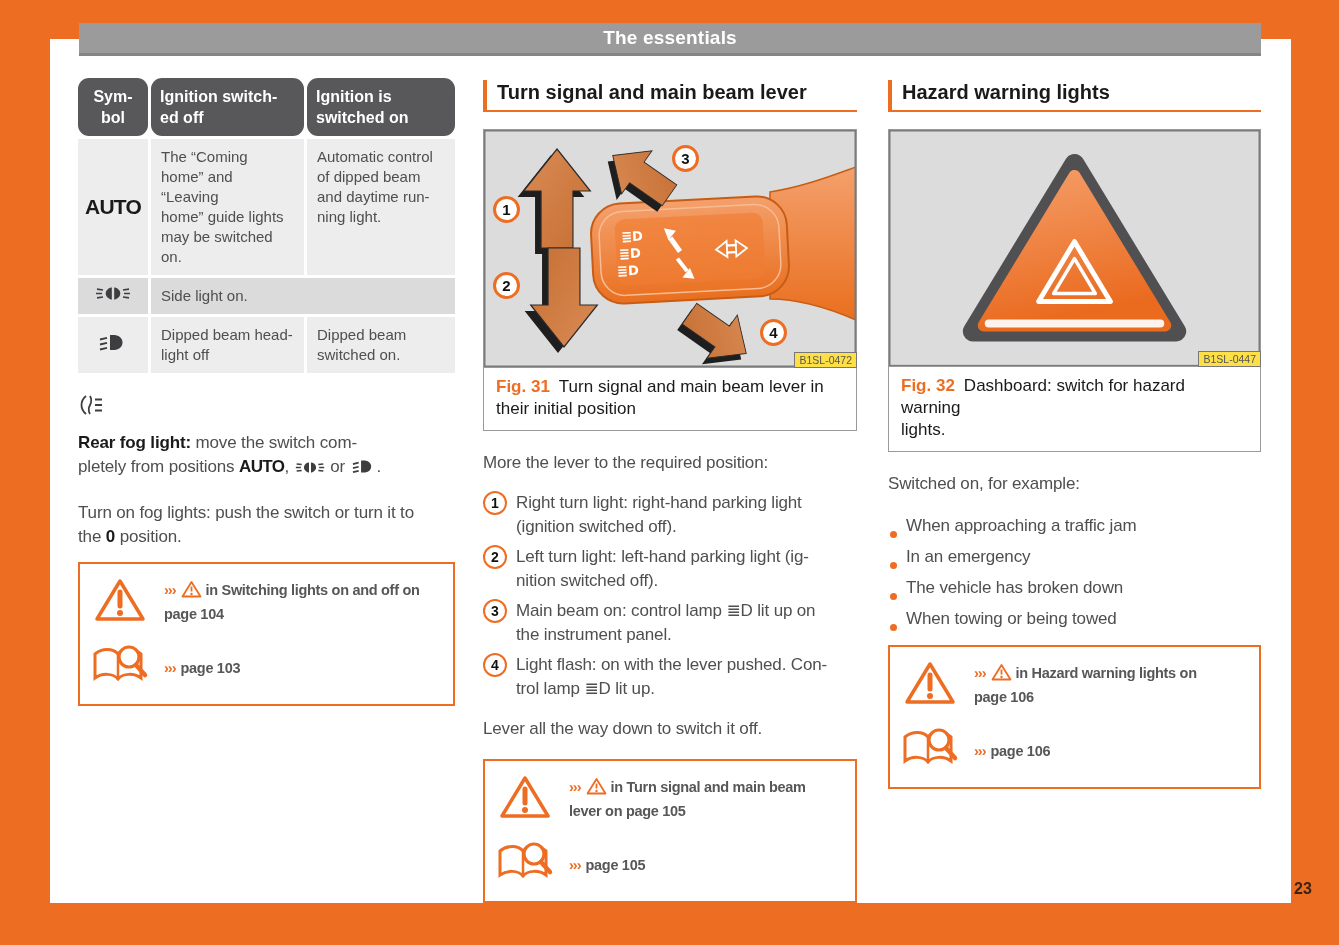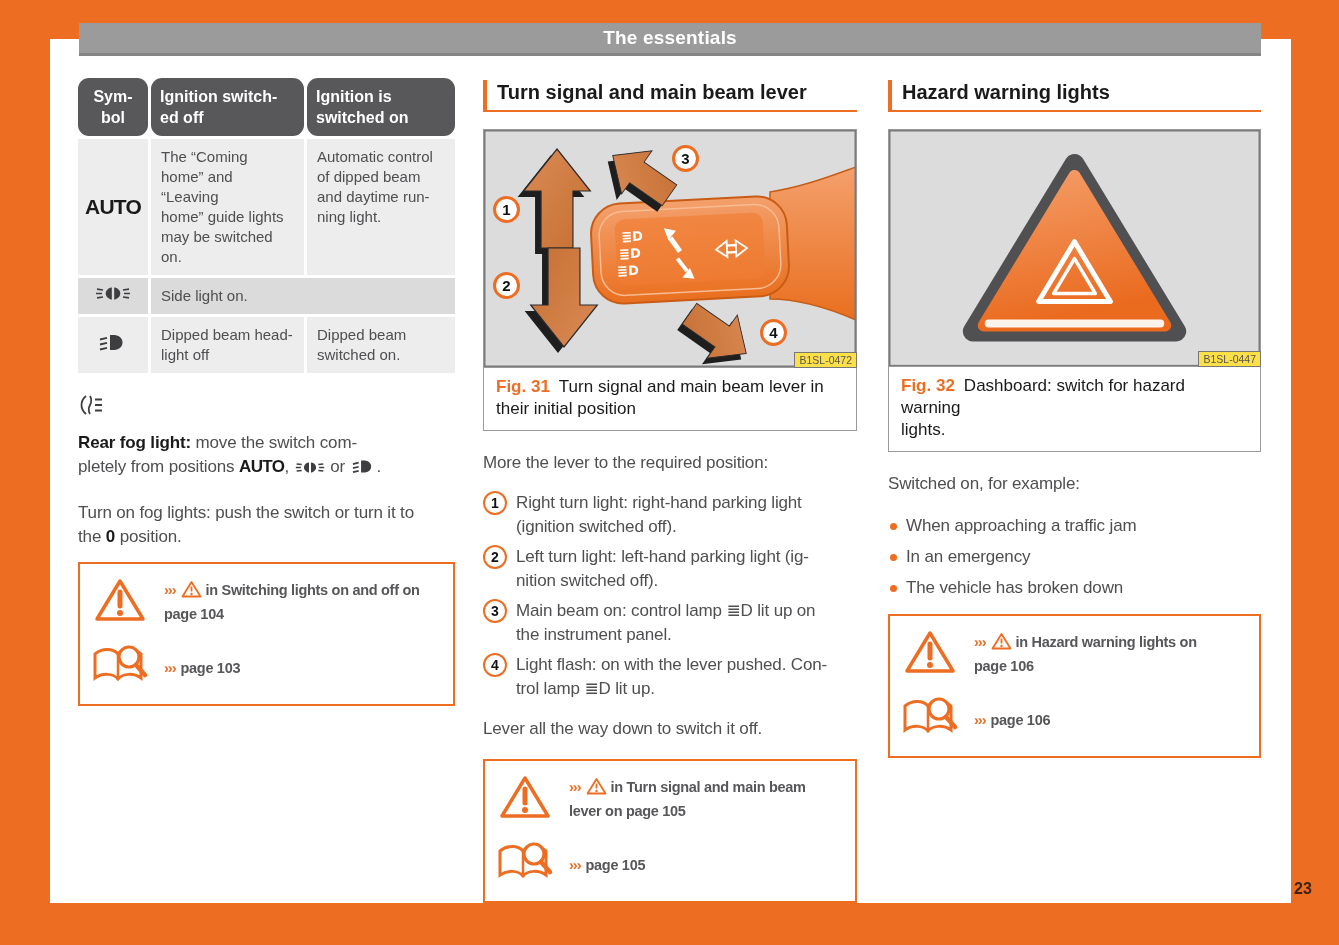--- a/index.html
+++ b/index.html
@@ -79,21 +79,21 @@
   .olist { margin-top:16px; }
   .oitem { display:flex; margin-bottom:6px; }
   .num { flex:0 0 24px; height:24px; border:2.5px solid #ED6D23; border-radius:50%;
          background:#fff; color:#111; font-size:14px; font-weight:bold;
          display:flex; align-items:center; justify-content:center; margin-right:9px; }
   .oitem .t { flex:1; }
   .outro { margin-top:16px; }
 
   
   .blist { margin-top:18px; }
-  .bitem { display:flex; margin-bottom:7px; }
+  .bitem { display:flex; margin-bottom:7px;align-items:flex-end; }
   .dot { flex:0 0 7px; height:7px; border-radius:50%; background:#ED6D23; margin:9px 9px 0 2px; }
 </style>
 </head>
 <body>
 
 <div class="page">
 
   <div class="header-bar">
     <span>The essentials</span>
   </div>
@@ -371,20 +371,24 @@
         <span class="para">When approaching a traffic jam</span>
       </div>
       <div class="bitem">
         <span class="dot"></span>
         <span class="para">In an emergency</span>
       </div>
       <div class="bitem">
         <span class="dot"></span>
         <span class="para">The vehicle has broken down</span>
       </div>
+      <div class="bitem">
+        <span class="dot"></span>
+        <span class="para">When towing or being towed</span>
+      </div>
     </div>
 
     <div class="infobox" style="margin-top:14px">
       <span class="ib-icon">
         <svg width="54" height="48" viewBox="0 0 54 48">
           <path d="M27,5 L50,43 L4,43 Z" fill="#fff" stroke="#ED6D23" stroke-width="3.5" stroke-linejoin="round"></path>
           <path d="M27,16 L27,30" stroke="#ED6D23" stroke-width="5" stroke-linecap="round"></path>
           <circle cx="27" cy="37" r="3" fill="#ED6D23"></circle>
         </svg>
       </span>

